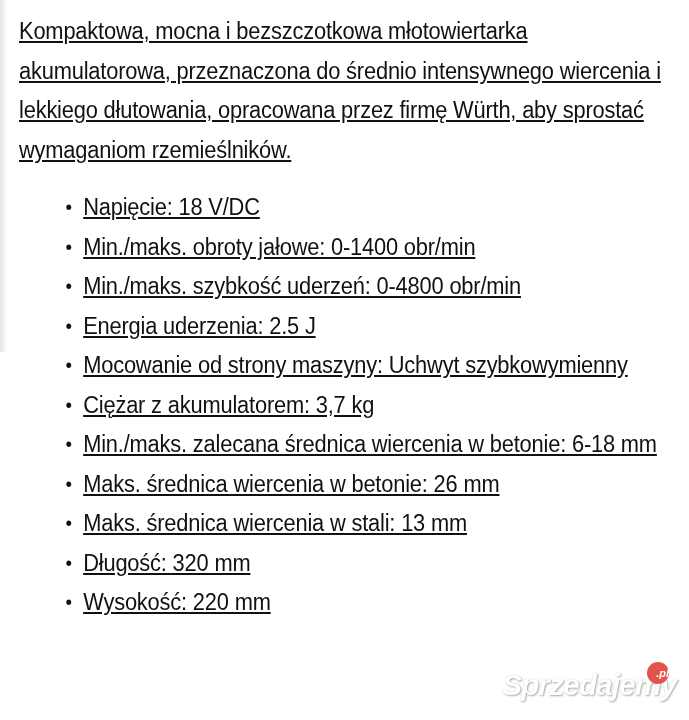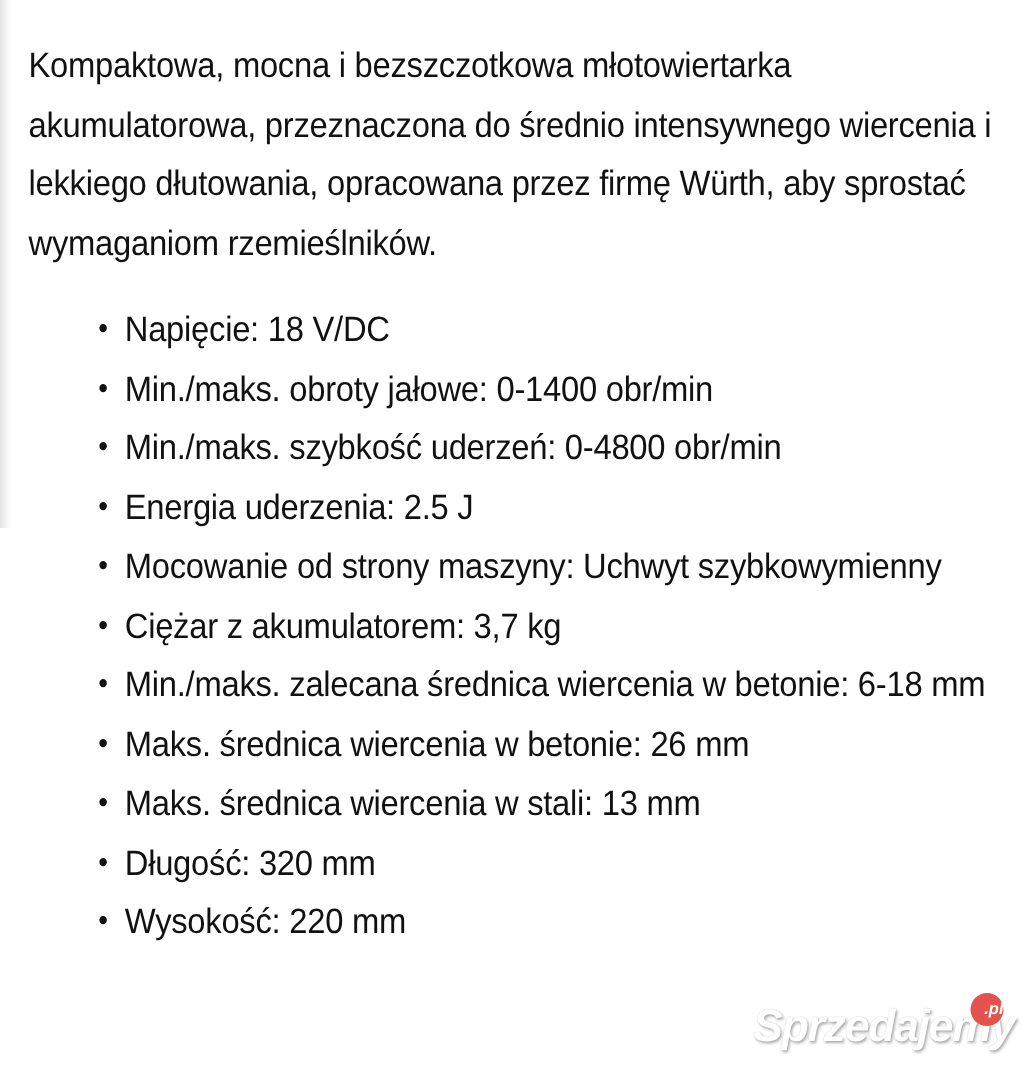--- a/index.html
+++ b/index.html
@@ -19,25 +19,26 @@
     position: absolute;
     left: 0;
     top: 0;
     width: 8px;
     height: 352px;
     background: linear-gradient(to right, #e4e4e4, #f6f6f6 60%, #ffffff);
   }
   .content {
     position: absolute;
     left: 19px;
-    top: 24px;
+    top: 12px;
     width: 660px;
     font-size: 23.5px;
     letter-spacing: -0.2px;
     line-height: 39.5px;
+    text-decoration: underline;
   }
   .intro {
     margin: 0;
     transform: scaleX(0.93);
     transform-origin: left top;
     width: 700px;
   }
   .specs {
     list-style: none;
     margin: 18px 0 0 0;

